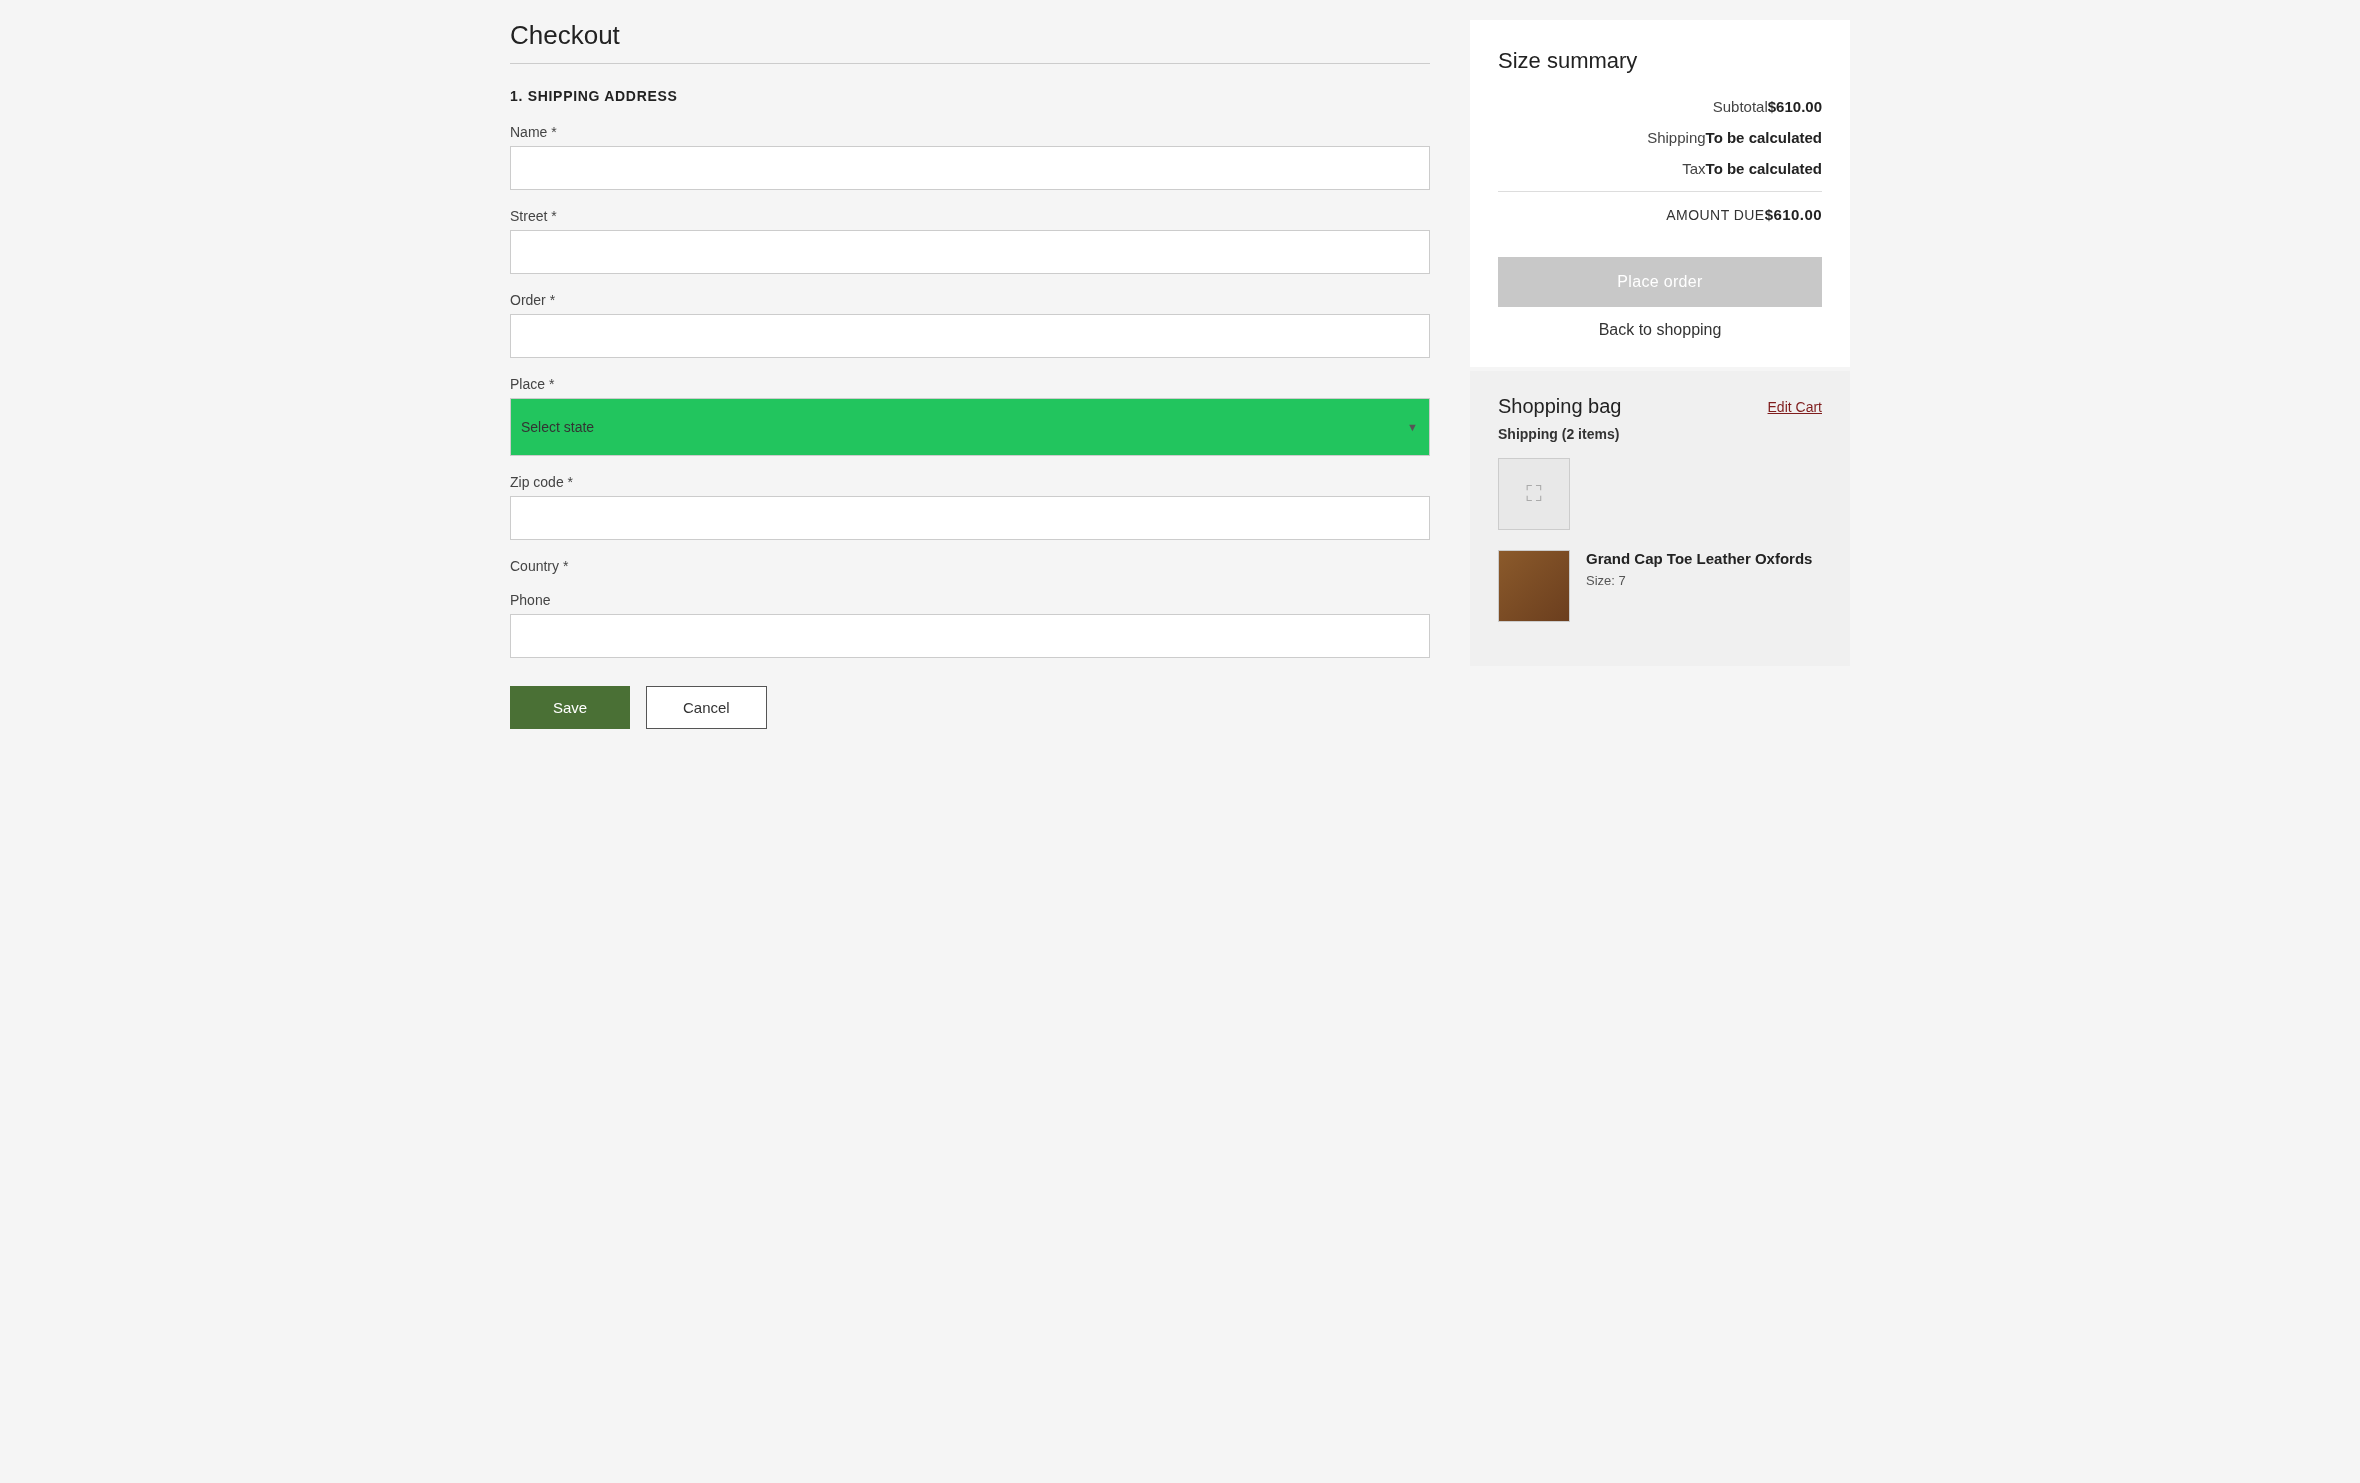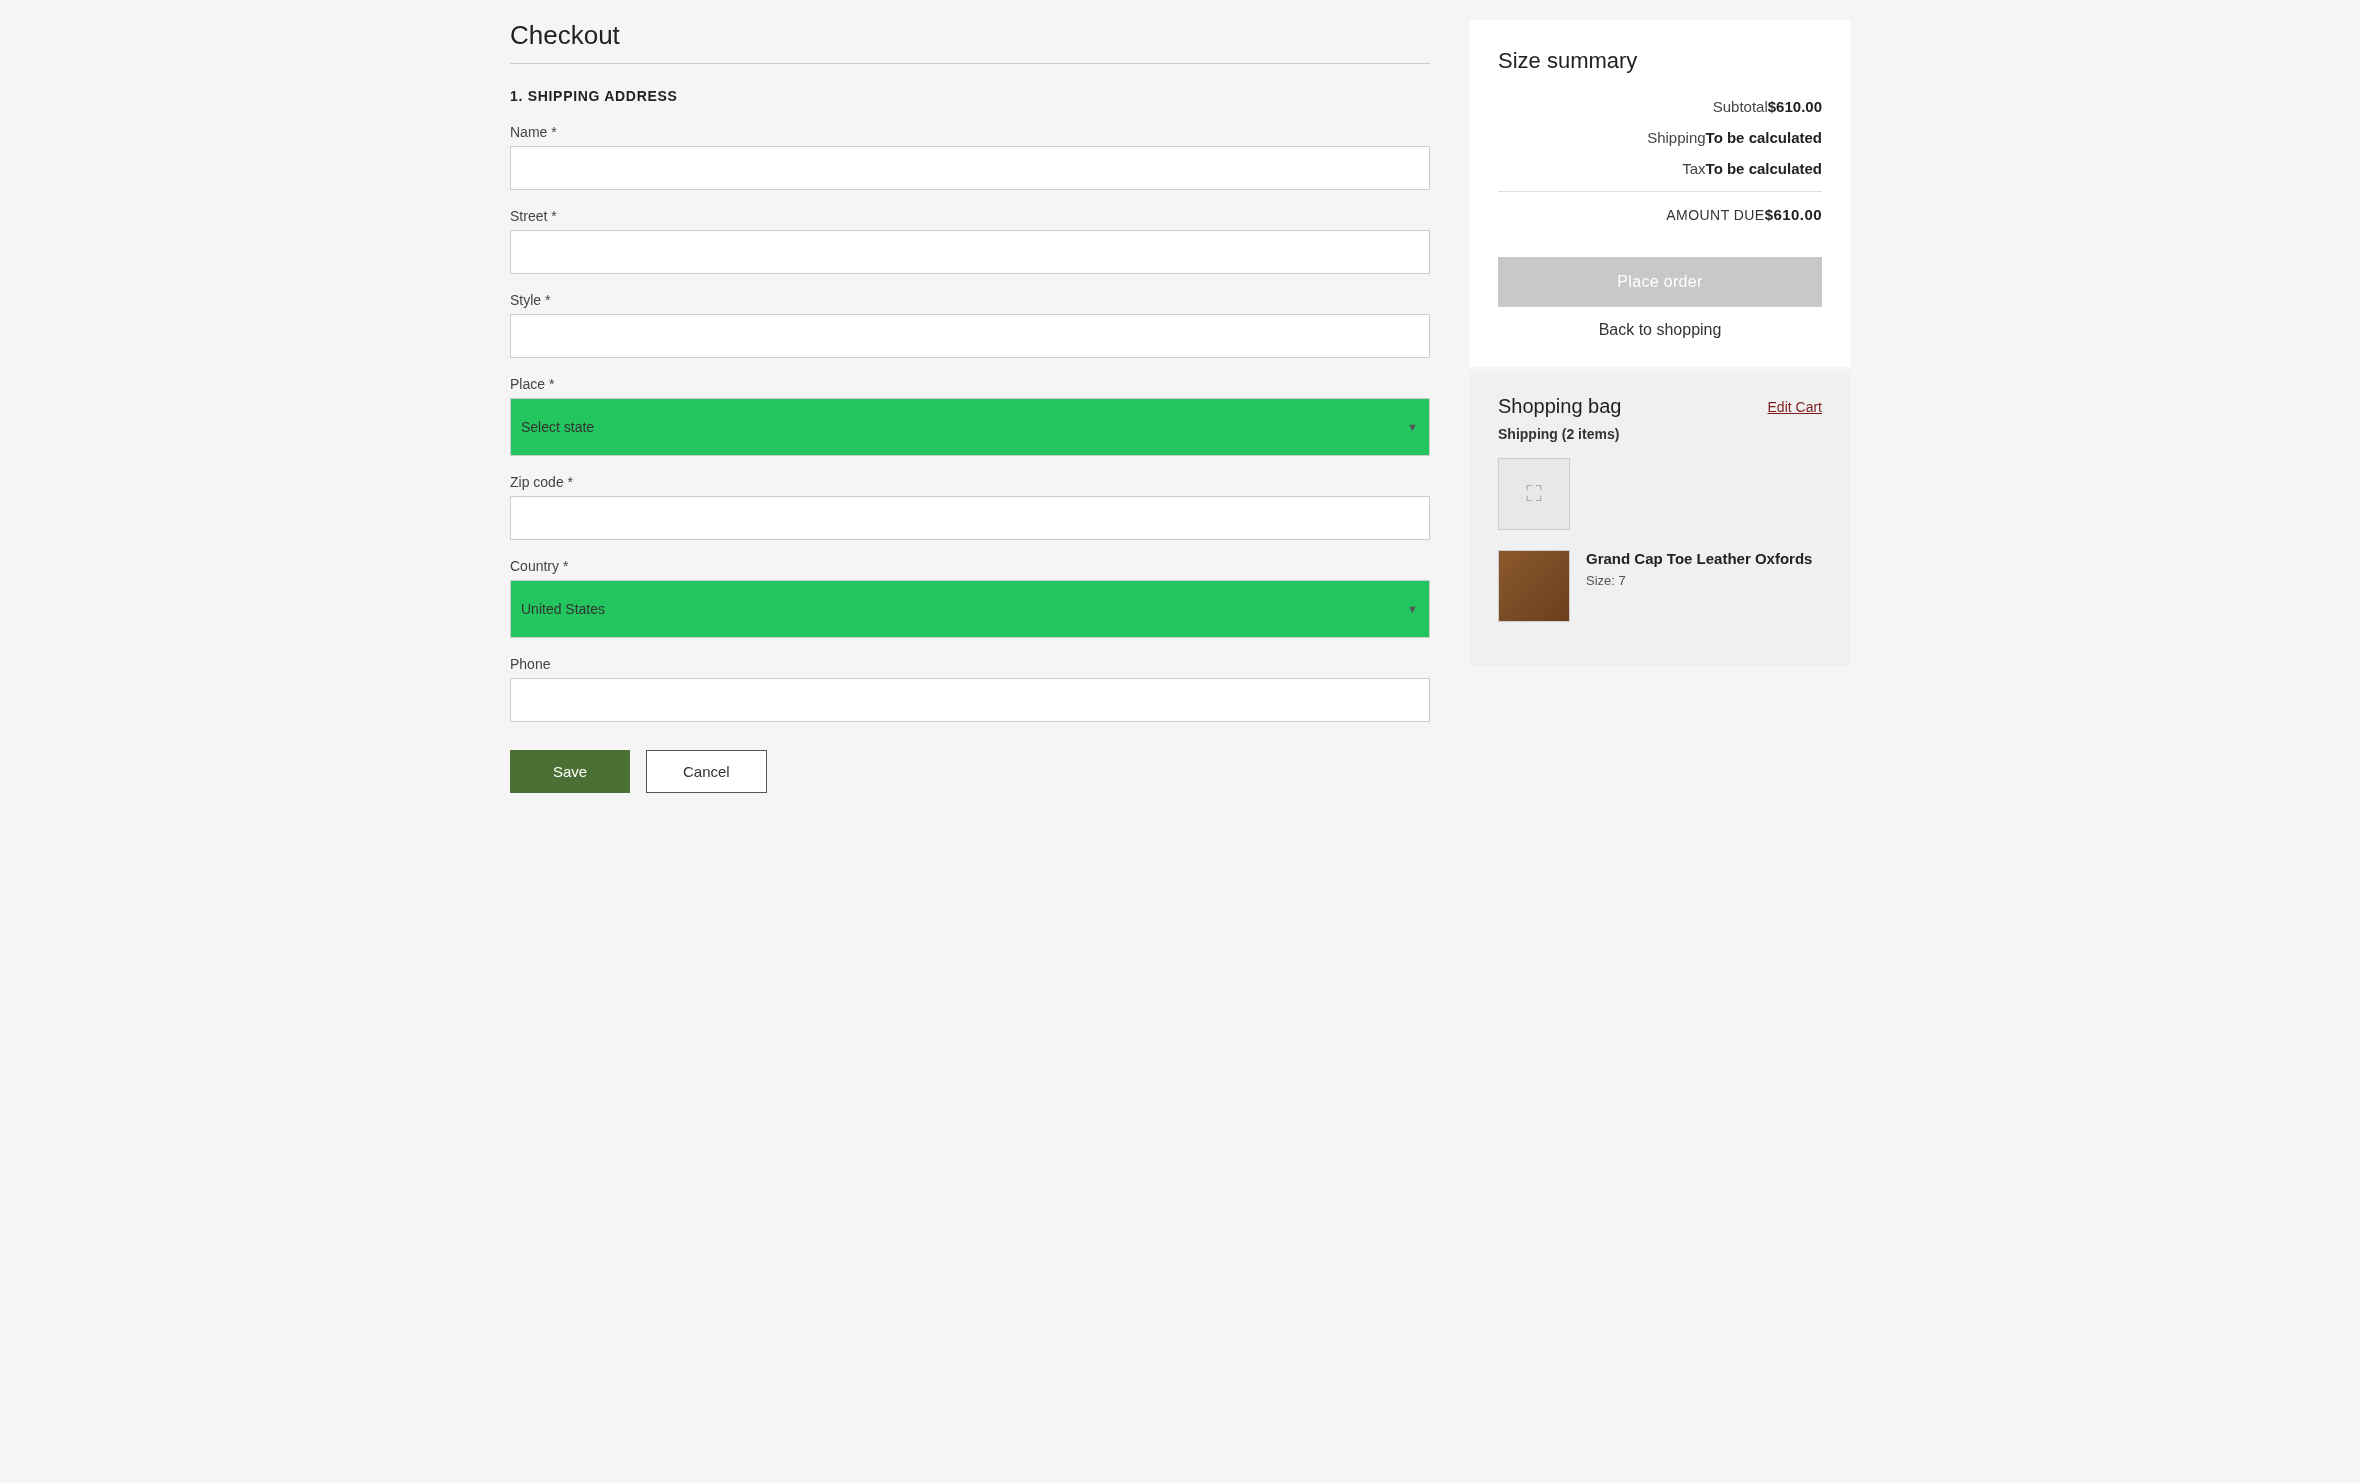--- a/index.html
+++ b/index.html
@@ -263,21 +263,21 @@
       <label class="form-label">Name *</label>
       <input class="form-input" type="text" value="" style="">
     </div>
 
     <div class="form-group">
       <label class="form-label">Street *</label>
       <input class="form-input" type="text" value="" style="">
     </div>
 
     <div class="form-group">
-      <label class="form-label">Style *</label>
+      <label class="form-label">Order *</label>
       <input class="form-input" type="text" value="" style="">
     </div>
 
     <div class="form-group">
       <label class="form-label">Place *</label>
       <div class="select-wrapper">
         <select class="form-select">
           <option value="">Select state</option>
           <option value="AL">Alabama</option>
           <option value="AK">Alaska</option>
@@ -293,28 +293,20 @@
       </div>
     </div>
 
     <div class="form-group">
       <label class="form-label">Zip code *</label>
       <input class="form-input" type="text" value="" style="">
     </div>
 
     <div class="form-group">
       <label class="form-label">Country *</label>
-      <div class="select-wrapper">
-        <select class="form-select">
-          <option value="US" selected="">United States</option>
-          <option value="CA">Canada</option>
-          <option value="GB">United Kingdom</option>
-          <option value="AU">Australia</option>
-        </select>
-      </div>
     </div>
 
     <div class="form-group">
       <label class="form-label">Phone</label>
       <input class="form-input" type="tel" value="" style="">
     </div>
 
     <div class="form-actions">
       <button class="btn-save">Save</button>
       <button class="btn-cancel">Cancel</button>

